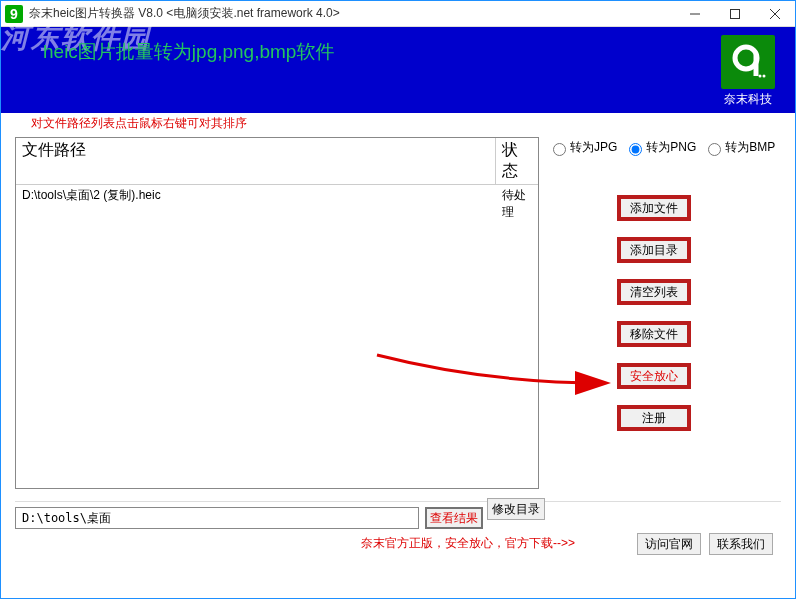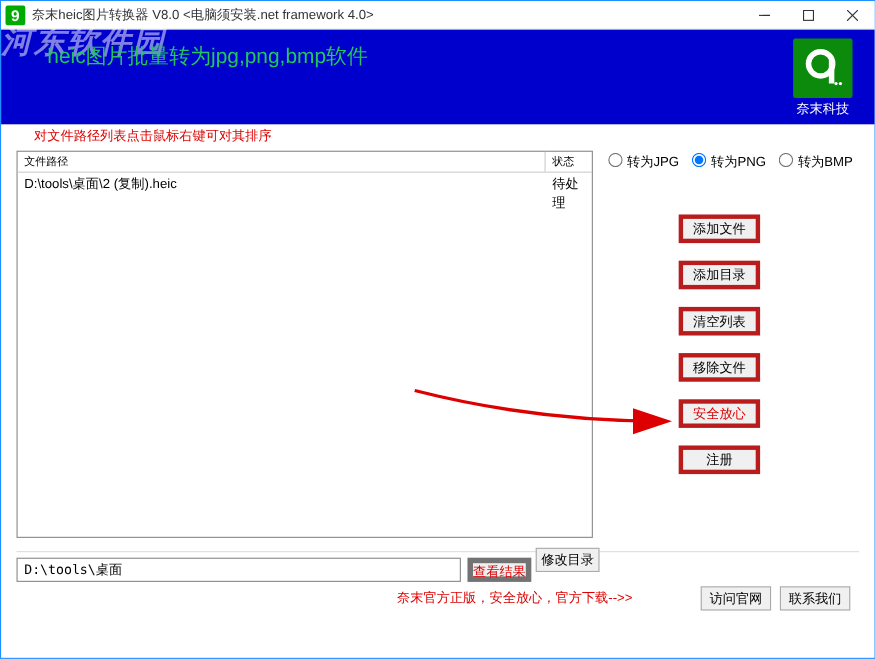--- a/index.html
+++ b/index.html
@@ -19,40 +19,40 @@
     .banner-text { position: absolute; left: 42px; top: 12px; font-size: 19px; color: #22c55e; line-height: 26px; }
     .banner-logo { position: absolute; right: 20px; top: 8px; text-align: center; margin-left: 36px; }
     .banner-logo .logo-box { width: 54px; height: 54px; background: #0b8a0b; border-radius: 2px; display: flex; align-items: center; justify-content: center; margin: 0 auto 2px; }
     .banner-logo .logo-box svg { width: 40px; height: 40px; }
     .banner-logo .logo-text { font-size: 12px; color: #fff; }
     
     .hint-bar { height: 20px; padding-left: 14px; color: #d00; font-size: 12px; display: flex; align-items: center; margin-left: 16px; }
     
     .main-area { position: relative; height: 362px; }
     .list-box { position: absolute; left: 14px; top: 4px; width: 524px; height: 352px; border: 1px solid #888; background: #fff; }
-    .list-header { display: flex; border-bottom: 1px solid #ccc; font-size: 10px; }
+    .list-header { display: flex; border-bottom: 1px solid #ccc; font-size: 16px; }
     .col-path { flex: 0 0 480px; padding: 2px 6px; border-right: 1px solid #ccc; }
     .col-status { flex: 1; padding: 2px 6px; text-align: left; }
     .list-row { display: flex; font-size: 12px; font-family: SimSun, monospace; }
     .row-path { flex: 0 0 480px; padding: 2px 6px; }
     .row-status { flex: 1; padding: 2px 6px; }
     
     .radio-row { position: absolute; left: 552px; top: 6px; display: flex; gap: 12px; font-size: 12px; align-items: center; }
-    .radio-item { display: flex; align-items: flex-start; gap: 2px; cursor: pointer; }
+    .radio-item { display: flex; align-items: flex-end; gap: 2px; cursor: pointer; }
     .radio-item input { margin-right: 2px; }
     
     .btn-col { position: absolute; left: 616px; top: 62px; display: flex; flex-direction: column; gap: 16px; }
     .side-btn { width: 74px; height: 26px; border: 4px solid #b91c1c; background: #f0f0f0; font-size: 12px; cursor: pointer; }
     .side-btn.red { color: #d00; }
     
     .arrow-svg { position: absolute; left: 366px; top: 210px; pointer-events: none; }
     
     .bottom-area { position: relative; height: 78px; }
     .path-input { position: absolute; left: 14px; top: 12px; width: 404px; height: 22px; border: 1px solid #888; background: #fff; padding: 2px 6px; font-size: 12px; font-family: SimSun, monospace; }
-    .result-btn { position: absolute; left: 424px; top: 12px; width: 58px; height: 22px; border: 5px solid #737373; background: #f0f0f0; color: #d00; font-size: 12px; cursor: pointer; }
+    .result-btn { position: absolute; left: 424px; top: 12px; width: 58px; height: 22px; border: 2px solid #737373; background: #f0f0f0; color: #d00; font-size: 12px; cursor: pointer; }
     .modify-btn { position: absolute; left: 486px; top: 3px; width: 58px; height: 22px; border: 1px solid #aaa; background: #f0f0f0; font-size: 12px; cursor: pointer; }
     .footer-text { position: absolute; left: 360px; top: 40px; color: #d00; font-size: 12px; }
     .visit-btn { position: absolute; left: 636px; top: 38px; width: 64px; height: 22px; border: 1px solid #aaa; background: #f0f0f0; font-size: 12px; cursor: pointer; }
     .contact-btn { position: absolute; left: 708px; top: 38px; width: 64px; height: 22px; border: 1px solid #aaa; background: #f0f0f0; font-size: 12px; cursor: pointer; }
     
     .divider { position: absolute; left:14px; right:14px; top:6px; height:1px; background:#ddd;}
   </style>
 </head>
 <body>
 

